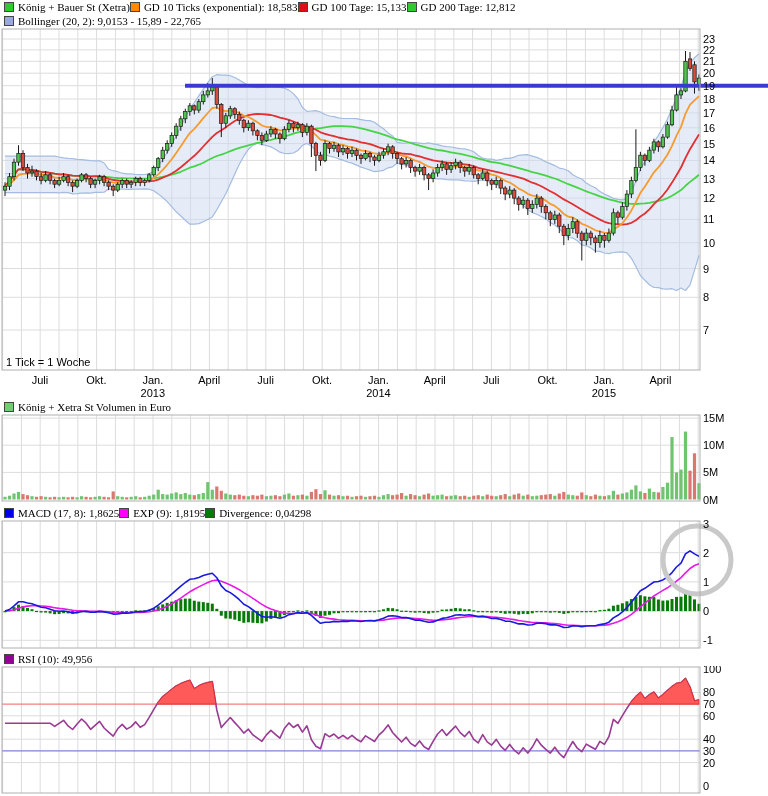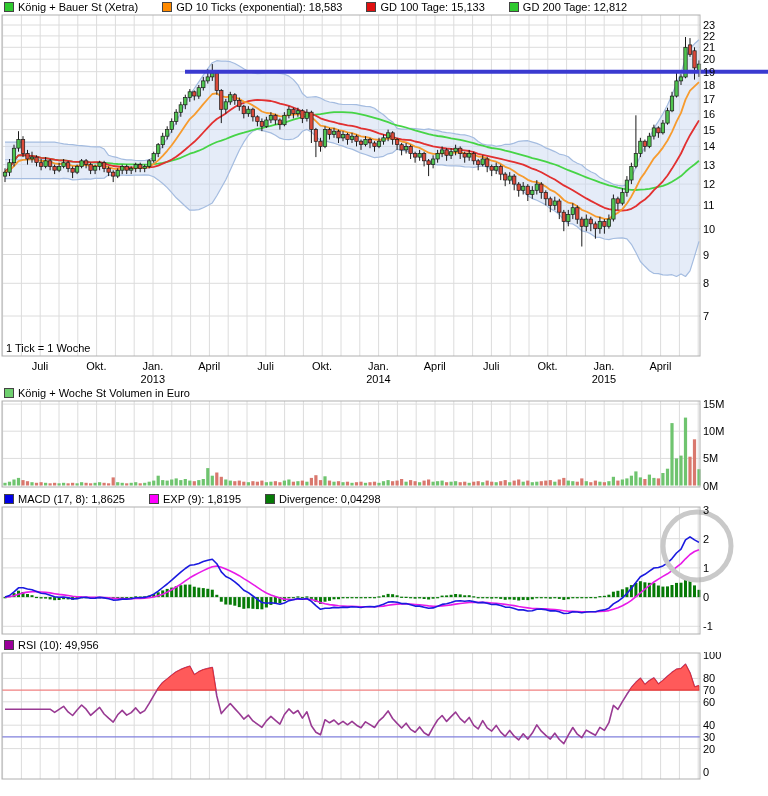--- a/index.html
+++ b/index.html
@@ -1,28 +1,29 @@
 <!DOCTYPE html>
 <html><head>
 <meta charset="utf-8">
 <style>
   html,body{margin:0;padding:0;background:#fff;}
   body{width:768px;height:796px;overflow:hidden;font-family:"Liberation Sans",sans-serif;font-size:11px;color:#000;}
   .lrow{height:13px;line-height:13px;padding:1px 0 0 4px;white-space:nowrap;}
-  .li{margin-right:24px;display:inline-block;}
+  .li{display:inline-block;font-family:Liberation Serif, serif;}
   .sw{display:inline-block;width:8px;height:8px;border:1px solid #444;margin-right:4px;vertical-align:-1px;}
   svg{display:block;}
   svg text{font-family:"Liberation Sans",sans-serif;font-size:11px;fill:#000;}
   .panel{position:relative;}
 </style>
 </head>
 <body>
 
 <div>
   <div class="lrow" id="leg-main-r1"><span class="li"><span class="sw" style="background:#2fca2f"></span><span>König + Bauer St (Xetra)</span></span><span class="li"><span class="sw" style="background:#ff8a00"></span><span>GD 10 Ticks (exponential): 18,583</span></span><span class="li"><span class="sw" style="background:#e01010"></span><span>GD 100 Tage: 15,133</span></span><span class="li"><span class="sw" style="background:#2fca2f"></span><span>GD 200 Tage: 12,812</span></span></div>
+  <div class="lrow" id="leg-main-r2"><span class="li"><span class="sw" style="background:#9aa8e0"></span><span>Bollinger (20, 2): 9,0153 - 15,89 - 22,765</span></span></div>
 </div>
 
 <div class="panel" id="panel-main">
     <svg width="768" height="372" viewBox="0 0 768 372">
       <rect x="0" y="0" width="768" height="372" fill="#fff"></rect>
       <line x1="2" y1="11.0" x2="700" y2="11.0" stroke="#dcdcdc" stroke-width="1"></line>
       <line x1="2" y1="21.9" x2="700" y2="21.9" stroke="#dcdcdc" stroke-width="1"></line>
       <line x1="2" y1="33.3" x2="700" y2="33.3" stroke="#dcdcdc" stroke-width="1"></line>
       <line x1="2" y1="45.2" x2="700" y2="45.2" stroke="#dcdcdc" stroke-width="1"></line>
       <line x1="2" y1="57.7" x2="700" y2="57.7" stroke="#dcdcdc" stroke-width="1"></line>
@@ -436,21 +437,21 @@
       <text x="378.4" y="369" text-anchor="middle">2014</text>
       <text x="434.8" y="356" text-anchor="middle">April</text>
       <text x="491.2" y="356" text-anchor="middle">Juli</text>
       <text x="547.5999999999999" y="356" text-anchor="middle">Okt.</text>
       <text x="604" y="356" text-anchor="middle">Jan.</text>
       <text x="604" y="369" text-anchor="middle">2015</text>
       <text x="660.4" y="356" text-anchor="middle">April</text>
     </svg>
   </div>
 
-<div class="lrow" id="leg-vol"><span class="li"><span class="sw" style="background:#6fcf6f"></span><span>König + Woche St Volumen in Euro</span></span></div>
+<div class="lrow" id="leg-vol"><span class="li"><span class="sw" style="background:#6fcf6f"></span><span>König + Xetra St Volumen in Euro</span></span></div>
 <div class="panel" id="panel-vol">
     <svg width="768" height="92" viewBox="0 0 768 92">
       <rect x="0" y="0" width="768" height="92" fill="#fff"></rect>
       <line x1="2" y1="58.4" x2="700" y2="58.4" stroke="#dcdcdc" stroke-width="1"></line>
       <line x1="2" y1="31.2" x2="700" y2="31.2" stroke="#dcdcdc" stroke-width="1"></line>
       <line x1="2" y1="4.1" x2="700" y2="4.1" stroke="#dcdcdc" stroke-width="1"></line>
       <line x1="2.6" y1="1" x2="2.6" y2="87" stroke="#dcdcdc" stroke-width="1"></line>
       <line x1="21.4" y1="1" x2="21.4" y2="87" stroke="#dcdcdc" stroke-width="1"></line>
       <line x1="40.2" y1="1" x2="40.2" y2="87" stroke="#dcdcdc" stroke-width="1"></line>
       <line x1="59.0" y1="1" x2="59.0" y2="87" stroke="#dcdcdc" stroke-width="1"></line>

